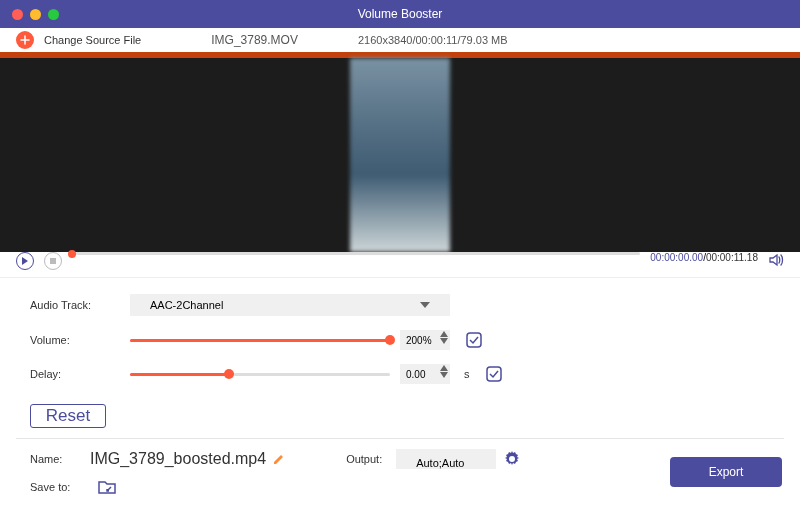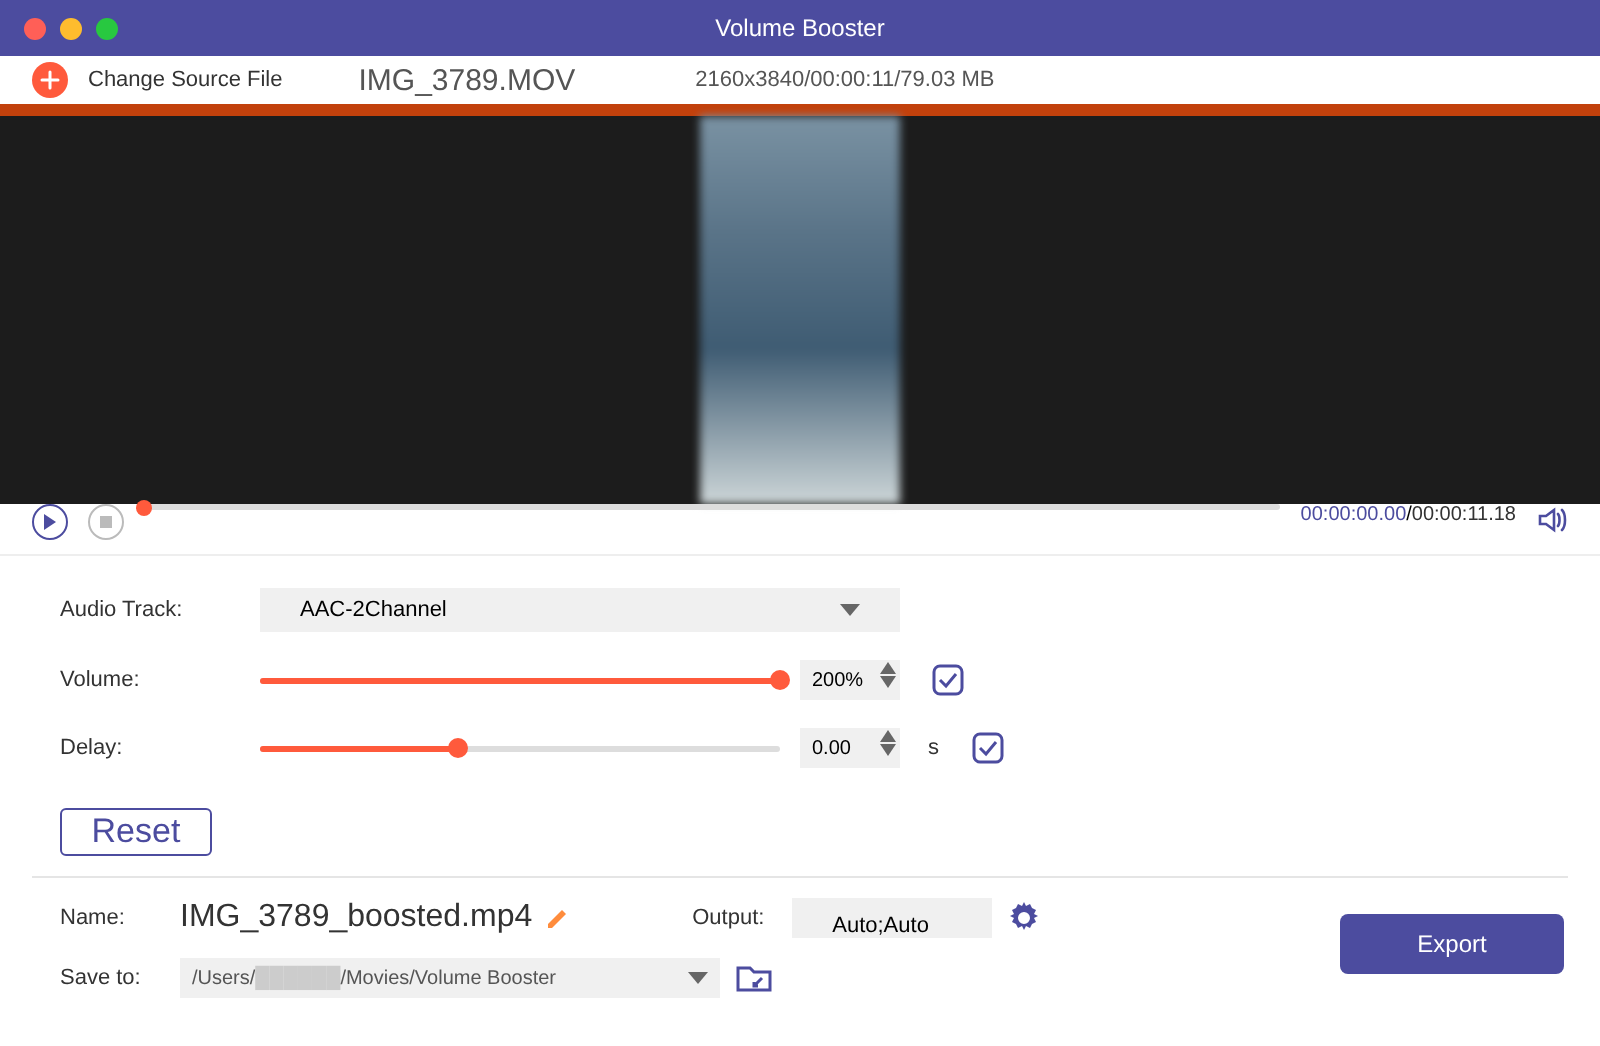--- a/index.html
+++ b/index.html
@@ -10,21 +10,21 @@
 .traffic-light { width: 11px; height: 11px; border-radius: 50%; }
 .tl-red { background: #ff5f57; }
 .tl-yellow { background: #febc2e; }
 .tl-green { background: #28c840; }
 .title { position: absolute; left: 50%; transform: translateX(-50%); color: #fff; font-size: 12px; font-weight: 400; }
 
 .srcbar { height: 30px; background: #fff; display: flex; align-items: center; padding: 0 16px; gap: 10px; border-bottom: 6px solid #c2410c; }
 .plus-btn { width: 18px; height: 18px; border-radius: 50%; background: #ff5a3c; display: flex; align-items: center; justify-content: center; color: #fff; cursor: pointer; }
 .plus-btn svg { width: 10px; height: 10px; }
 .src-label { font-size: 11px; color: #333; }
-.src-file { font-size: 15px; color: #555; margin-left: 28px; }
+.src-file { font-size: 12px; color: #555; margin-left: 60px; }
 .src-info { font-size: 11px; color: #555; margin-left: 50px; }
 
 .preview { height: 194px; background: #1c1c1c; position: relative; display: flex; justify-content: center; }
 .preview-inner { width: 100px; height: 100%; background: linear-gradient(180deg, #7a92a3 0%, #5a7488 30%, #3f5c73 60%, #cdd6d8 100%); filter: blur(2px); }
 
 .playbar { height: 26px; display: flex; align-items: flex-start; padding: 0 16px; gap: 10px; border-bottom: 1px solid #eee; }
 .play-btn, .stop-btn { width: 18px; height: 18px; border: 1.5px solid #4c4c9f; border-radius: 50%; display: flex; align-items: center; justify-content: center; cursor: pointer; }
 .stop-btn { border-color: #bbb; }
 .play-btn svg { width: 8px; height: 8px; fill: #4c4c9f; }
 .stop-btn svg { width: 6px; height: 6px; fill: #bbb; }
@@ -204,26 +204,20 @@
       </div>
       <div class="gear-ic">
         <svg viewBox="0 0 16 16">
             <path d="M8 5a3 3 0 100 6 3 3 0 000-6zM8 0l1 2 2-1 1 2 2 1-1 2 2 1-2 1 1 2-2 1-1 2-2-1-1 2-1-2-2 1-1-2-2-1 1-2-2-1 2-1-1-2 2-1 1-2 2 1z" fill="#4c4c9f"></path>
           </svg>
       </div>
     </div>
   </div>
   <div class="out-row">
     <span class="out-label">Save to:</span>
-    <div class="path-select">
-      <span><span>/Users/</span><span class="masked">██████</span><span>/Movies/Volume Booster</span></span>
-      <svg viewBox="0 0 10 6" style="width:10px;height:6px;fill:#666">
-          <path d="M0 0l5 6 5-6z"></path>
-        </svg>
-    </div>
     <div class="folder-ic">
       <svg viewBox="0 0 18 16">
           <path d="M1 3h6l2 2h8v9H1z"></path>
           <path d="M13 8l-4 4M11 12h-2v-2" stroke="#4c4c9f"></path>
         </svg>
     </div>
   </div>
   <button class="export-btn">Export</button>
 </div>
 

